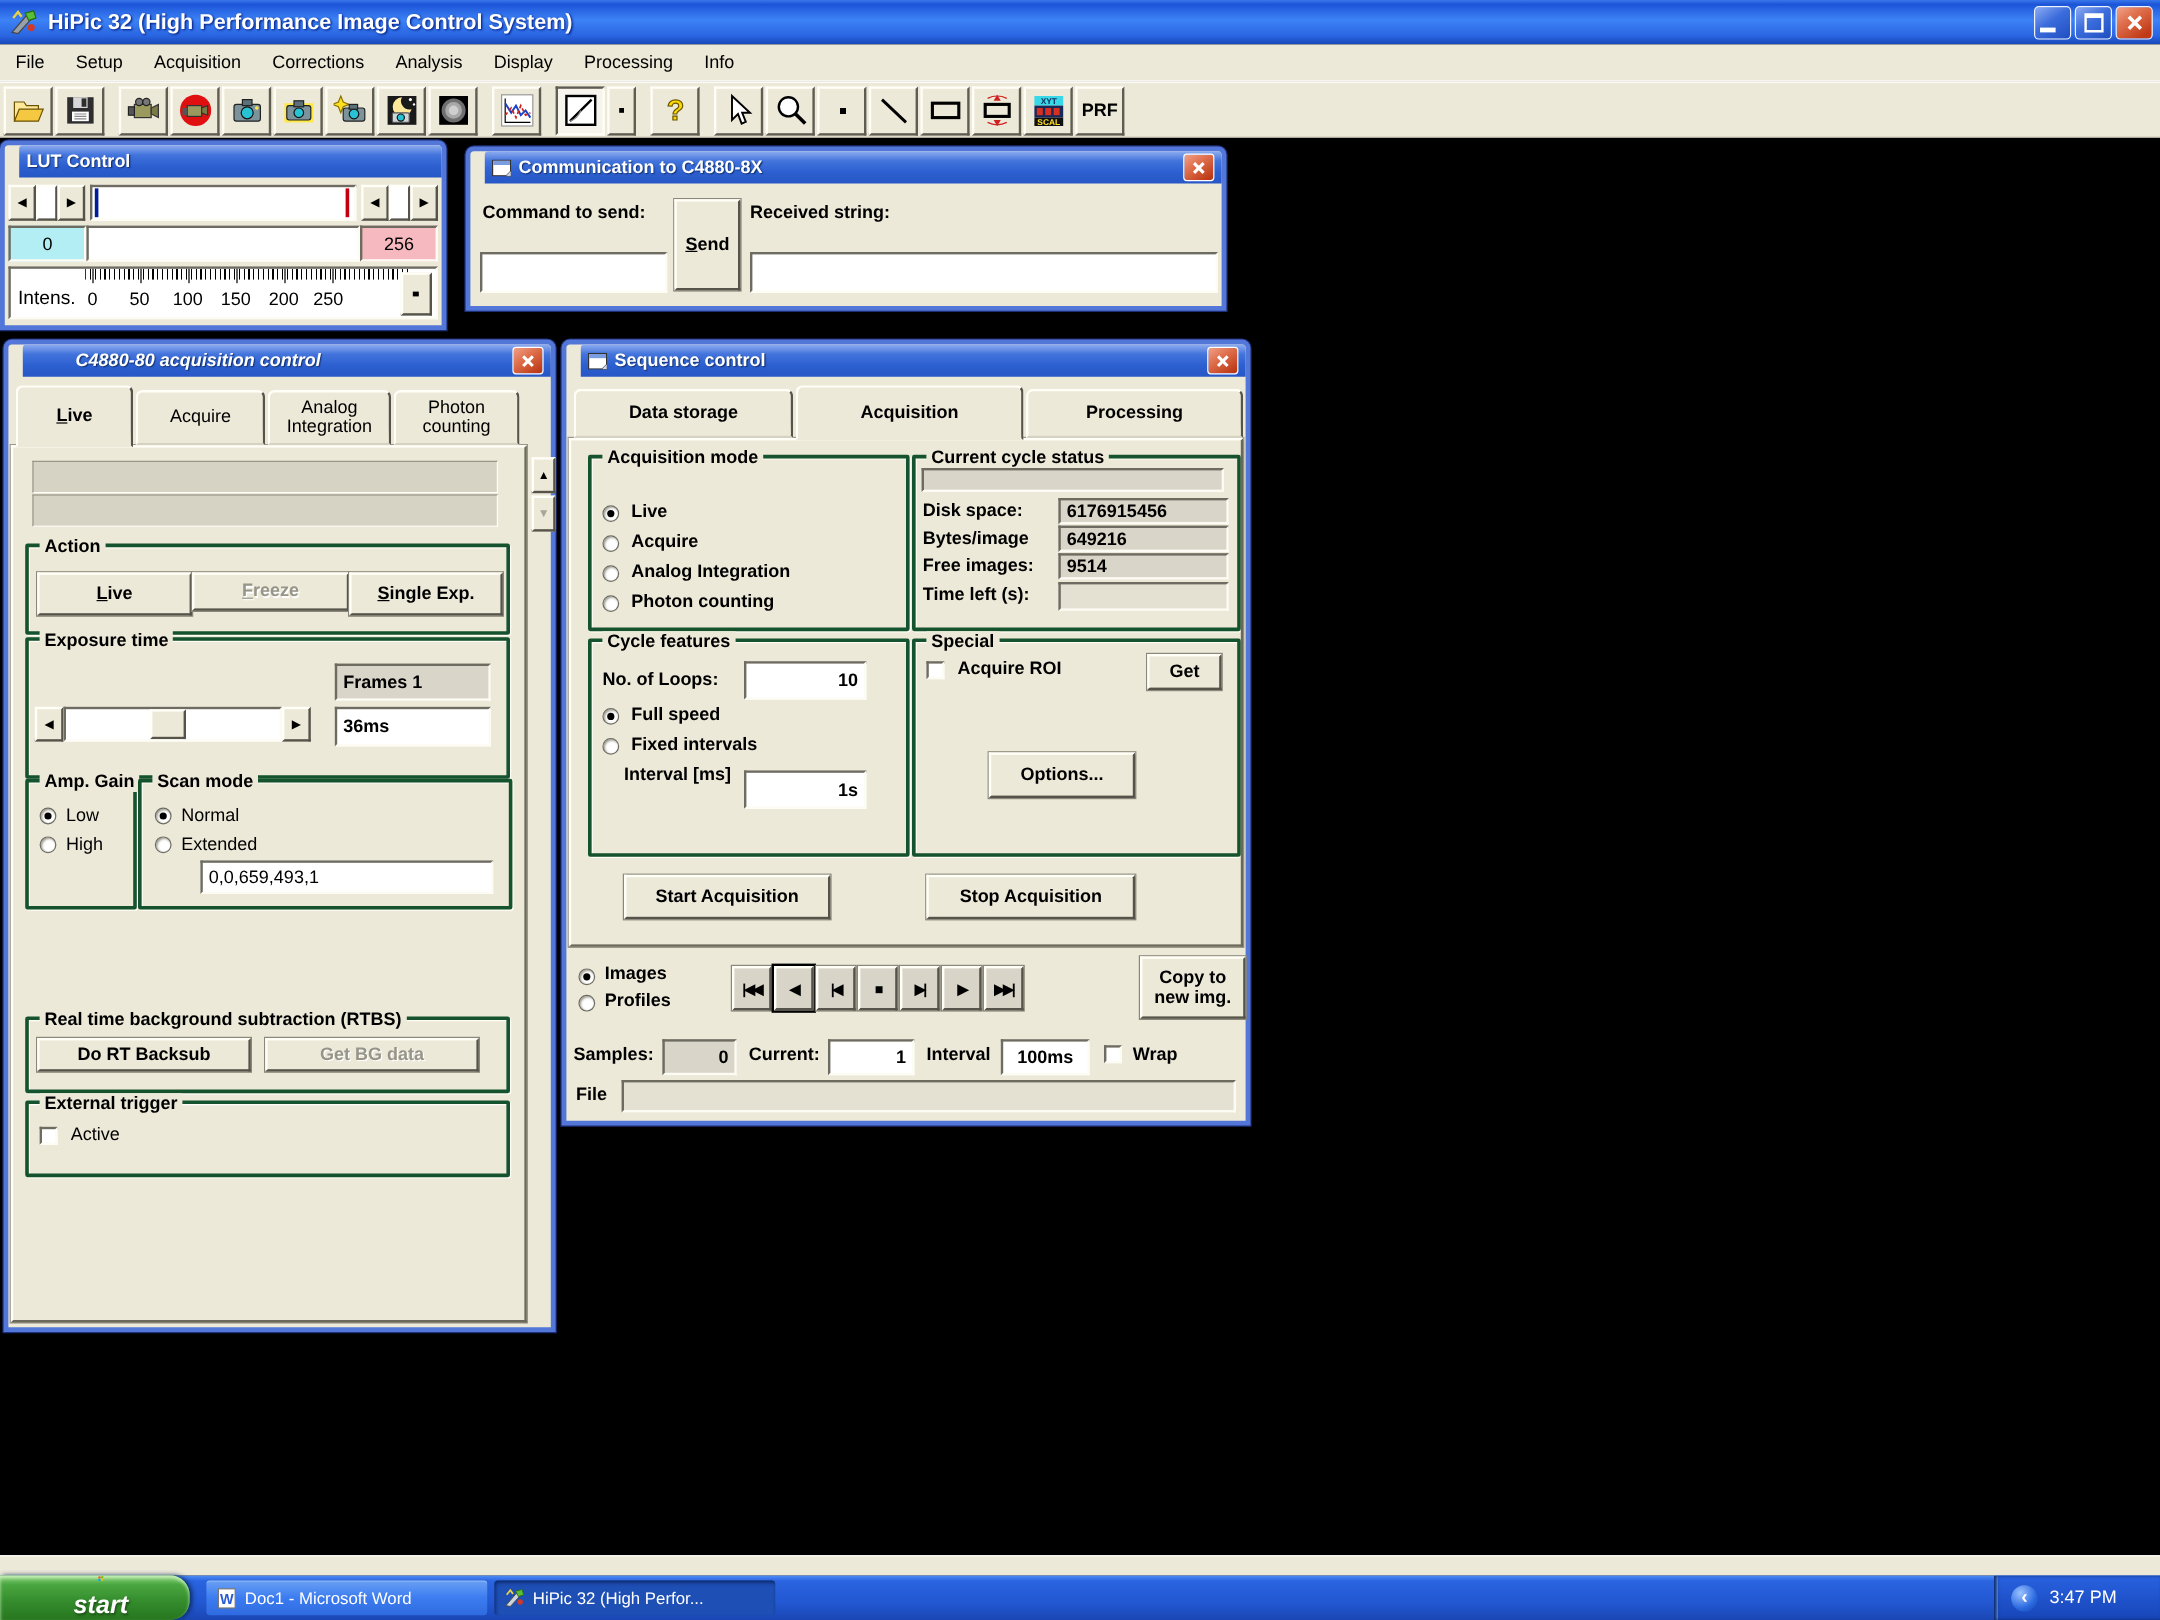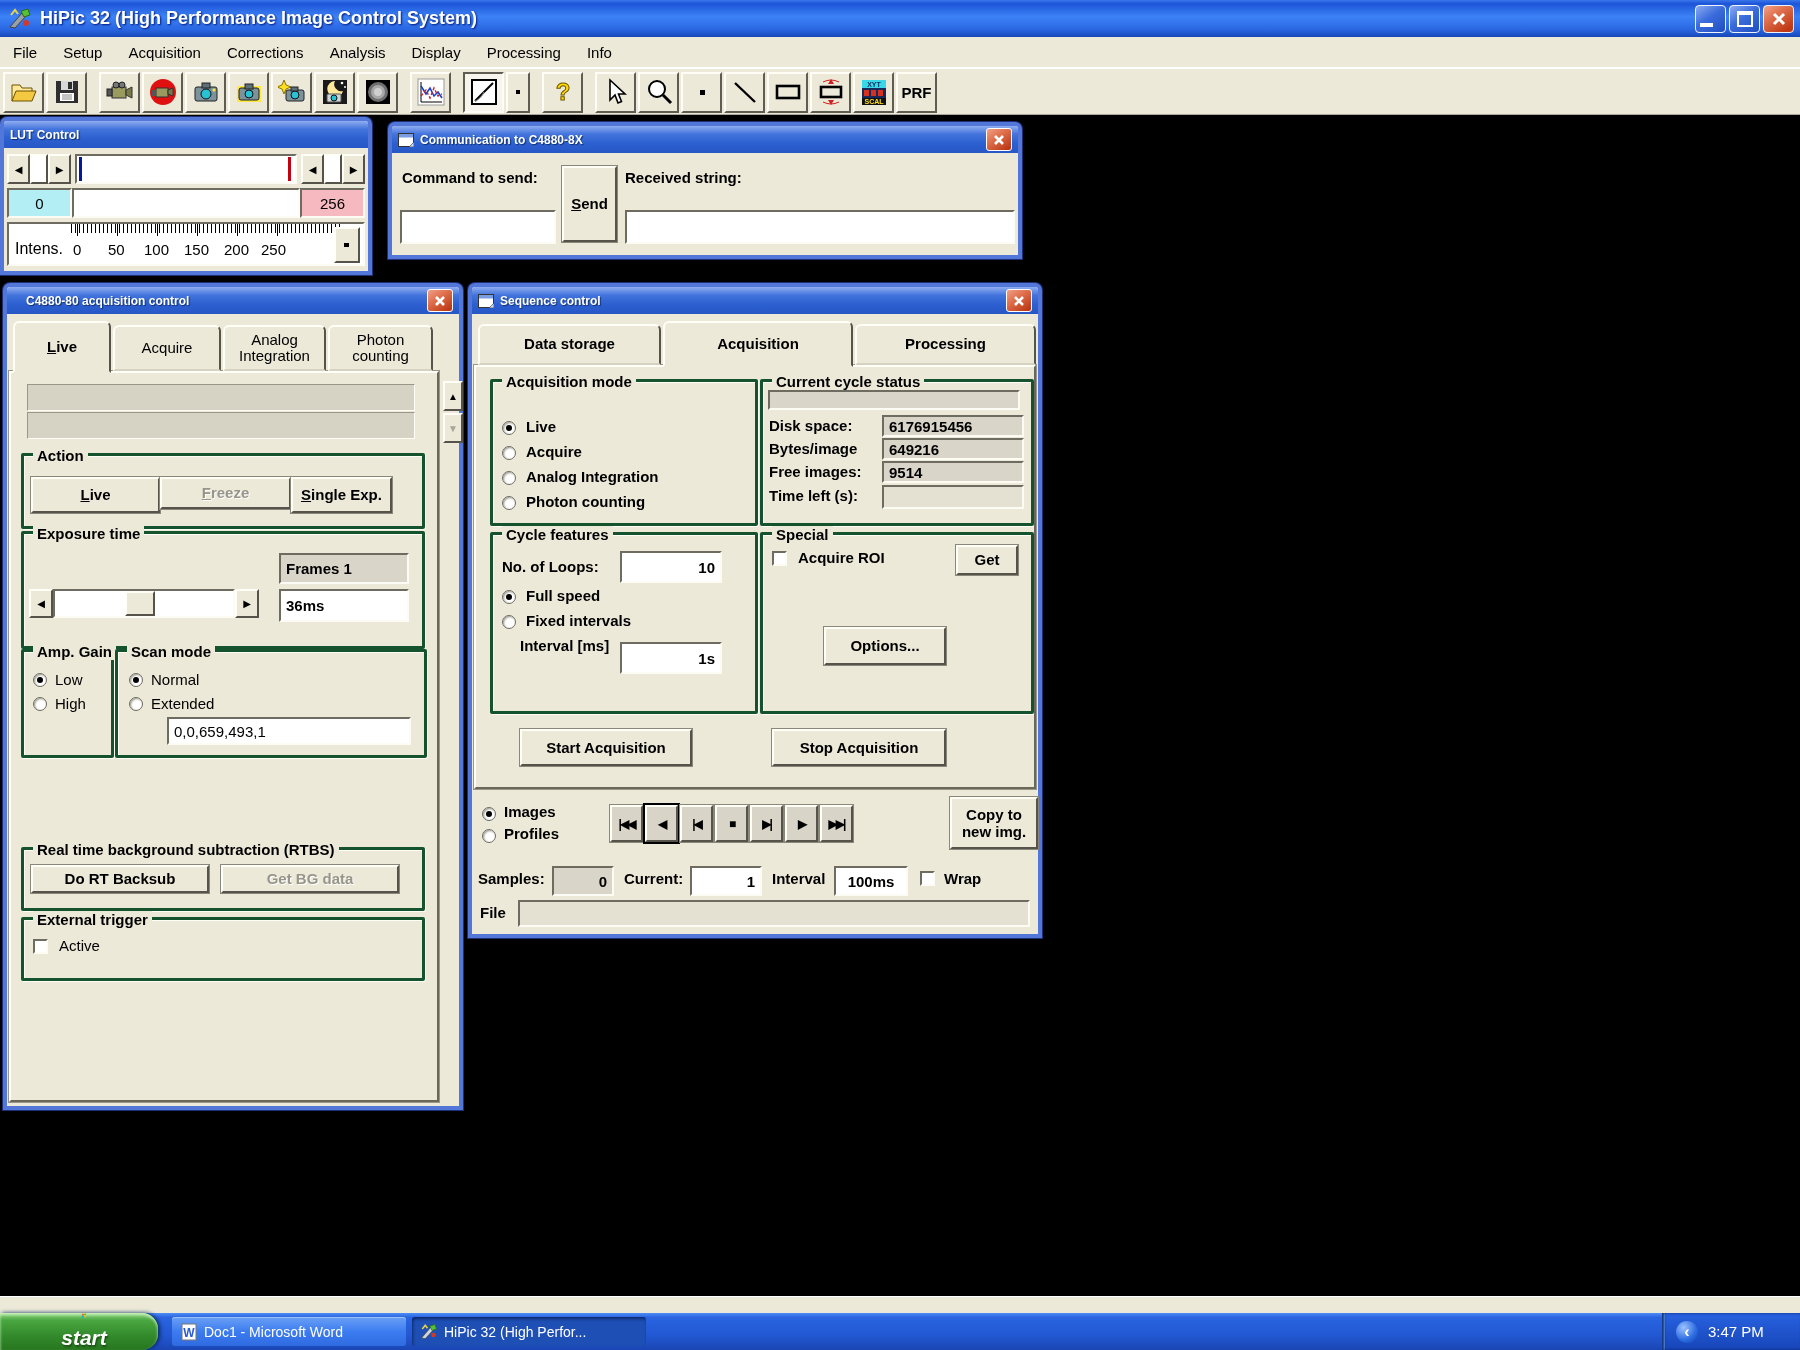--- a/index.html
+++ b/index.html
@@ -24,22 +24,22 @@
   .tbtn{width:41px;height:41px;background:#ece9d8;border:2px solid;border-color:#fffdf6 #5f5d52 #5f5d52 #fffdf6;
     display:flex;align-items:center;justify-content:center;margin-right:2px;box-sizing:border-box;}
   .tbtn.narrow{width:24px;}
   .tbtn.pressed{border-color:#5f5d52 #fffdf6 #fffdf6 #5f5d52;background:#f6f4ec;}
   .tgap{width:10px;}
   .client{position:absolute;left:0;top:115px;width:1800px;height:1181px;background:#000;}
   
   .win{position:absolute;background:#ece9d8;border:4px solid #5377d8;border-radius:7px 7px 0 0;
        box-shadow:0 0 0 1px #1c2f77;box-sizing:border-box;}
   .wtitle{height:27px;background:linear-gradient(180deg,#8fadf0 0%,#4374dc 30%,#2c5fd0 65%,#2757c5 100%);
-       border-radius:3px 3px 0 0;display:flex;align-items:center;color:#fff;font-weight:bold;font-size:12px;
-       padding:0 6px;text-shadow:1px 1px 1px #12306e;}
+       border-radius:3px 3px 0 0;display:flex;align-items:center;color:#fff;font-weight:bold;font-size:15px;
+       padding:0 6px;text-shadow:1px 1px 1px #12306e;margin-left:12px;}
   .xsmall{margin-left:auto;width:26px;height:23px;border-radius:3px;border:1px solid #fff;
        background:linear-gradient(145deg,#f0a088,#df6f4c 40%,#bd3a17 90%);display:flex;align-items:center;justify-content:center;box-sizing:border-box;}
   .form-icon{width:16px;height:14px;margin-right:6px;flex:none;}
   
   .lbl{position:absolute;font-weight:bold;font-size:15px;white-space:nowrap;line-height:1.1;}
   .groupbox{position:absolute;border:3px solid #14532d;border-radius:2px;
        box-shadow:inset 1px 1px 0 #fffef7,1px 1px 0 #fffef7;}
   .grouplabel{position:absolute;top:-9px;left:9px;background:#ece9d8;padding:0 4px;font-weight:bold;font-size:15px;white-space:nowrap;}
   .btn{position:absolute;background:#ece9d8;border:2px solid;border-color:#fffef7 #55534a #55534a #fffef7;
        box-shadow:0 0 0 1px #8a887a;display:flex;align-items:center;justify-content:center;
@@ -349,21 +349,21 @@
     <span class="lbl" style="left:10px;top:44px;">Command to send:</span>
     <div class="btn" style="left:170px;top:40px;width:55px;height:76px;">
       <span class="mn">Send</span>
     </div>
     <span class="lbl" style="left:233px;top:44px;">Received string:</span>
     <div class="field" style="left:8px;top:84px;width:156px;height:34px;"></div>
     <div class="field" style="left:233px;top:84px;width:390px;height:34px;"></div>
   </div>
 
   <div class="win" style="left:3px;top:283px;width:460px;height:827px;">
-    <div class="wtitle" style="padding-left:19px;">
+    <div class="wtitle" style="padding-left:44px;font-style:italic;">
       <span>C4880-80 acquisition control</span>
       <span class="xsmall">
         <svg width="12" height="12" viewBox="0 0 12 12">
             <path d="M2 2 L10 10 M10 2 L2 10" stroke="#fff" stroke-width="2.6"></path>
           </svg>
       </span>
     </div>
     <div class="tab active" style="left:6px;top:34px;width:98px;height:52px;">
       <span class="mn">Live</span>
     </div>
@@ -385,21 +385,21 @@
 
     <div class="groupbox" style="left:14px;top:166px;width:398px;height:70px;">
       <span class="grouplabel">Action</span>
     </div>
     <div class="btn" style="left:24px;top:190px;width:129px;height:36px;">
         <span class="mn">Live</span>
       </div>
     <div class="btn disabled" style="left:153px;top:190px;width:131px;height:32px;">
         <span class="mn">Freeze</span>
       </div>
-    <div class="btn" style="left:284px;top:190px;width:101px;height:36px;justify-content:center;">
+    <div class="btn" style="left:284px;top:190px;width:128px;height:36px;justify-content:center;">
         <span class="mn">Single Exp.</span>
       </div>
 
     <div class="groupbox" style="left:14px;top:244px;width:398px;height:112px;">
       <span class="grouplabel">Exposure time</span>
     </div>
     <div class="field grey" style="left:272px;top:266px;width:130px;height:31px;">Frames 1</div>
     <div class="mini" style="left:22px;top:302px;width:24px;height:29px;">◀</div>
     <div class="field" style="left:46px;top:302px;width:182px;height:29px;padding:0;">
       <span class="mini" style="left:70px;top:0;width:30px;height:25px;background:#ece9d8;"></span>

